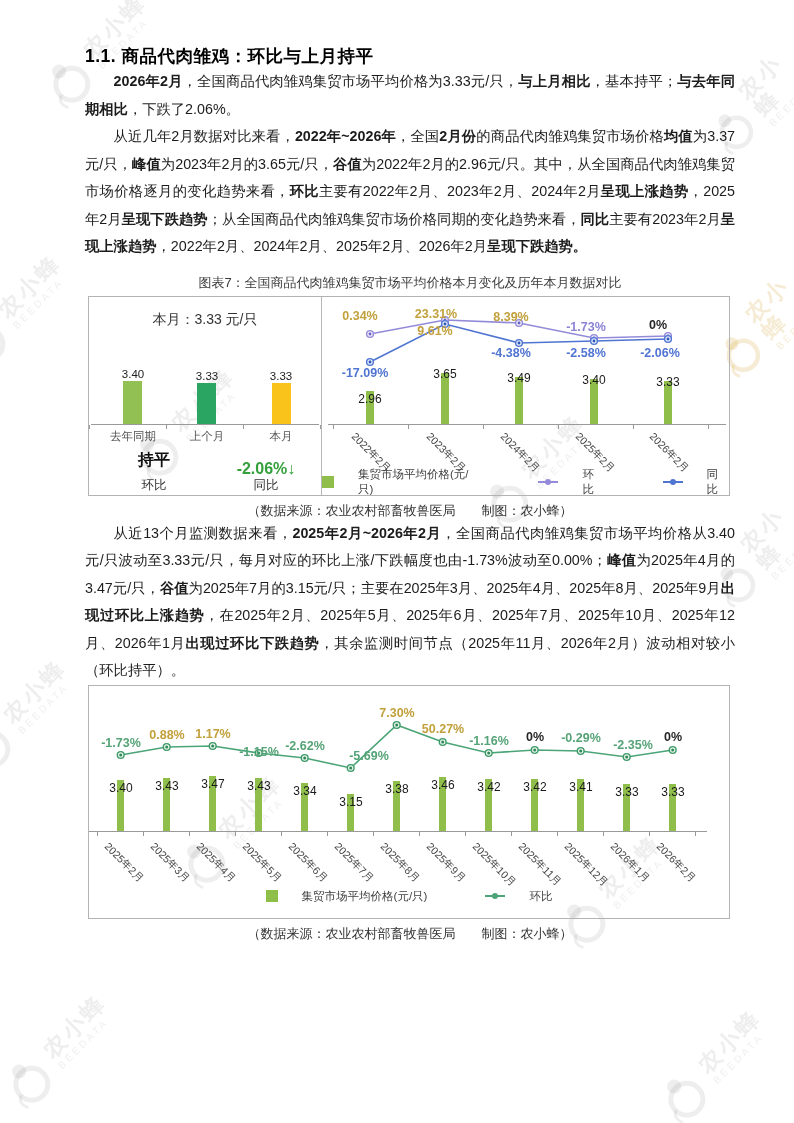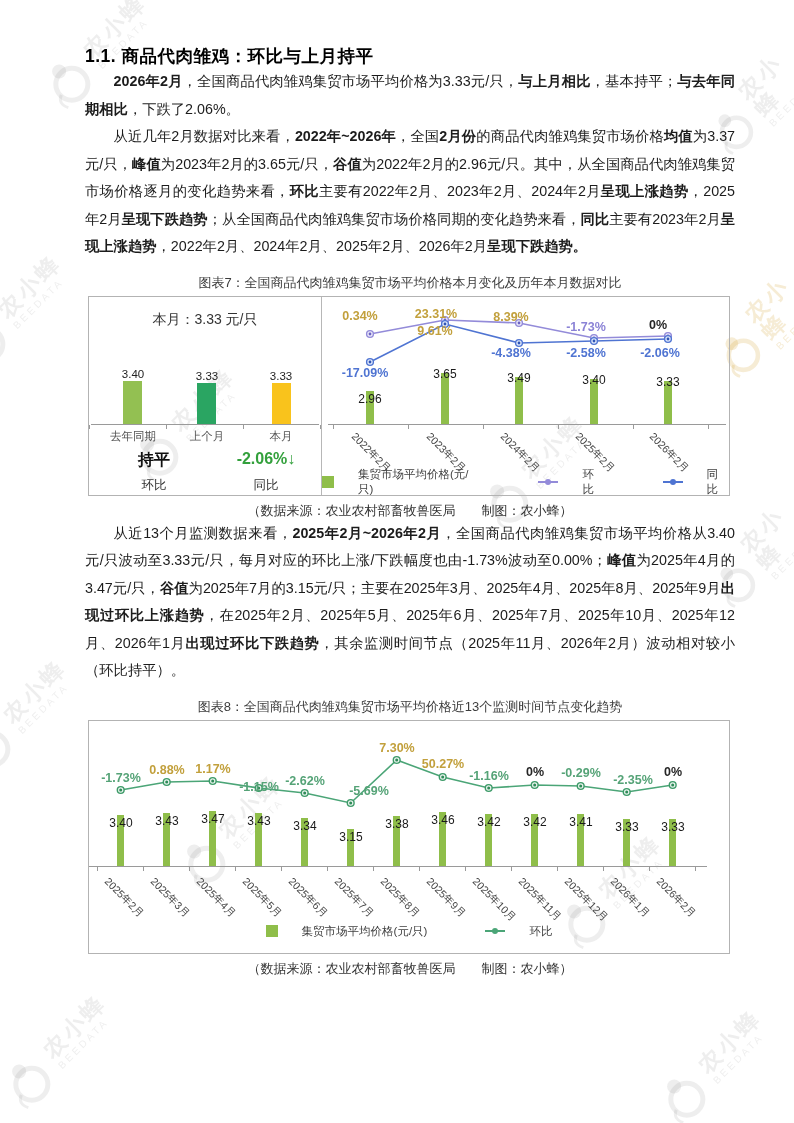--- a/index.html
+++ b/index.html
@@ -29,21 +29,21 @@
   .chart8{height:232px;}
 
   
   .c7-left{position:relative;width:232px;height:100%;border-right:1px solid #b7b7b7;flex:none;}
   .c7-title{position:absolute;left:0;right:0;top:14px;text-align:center;font-size:14px;color:#333;}
   .sbar{position:absolute;width:19px;}
   .sval{position:absolute;width:40px;text-align:center;font-size:11.5px;color:#222;}
   .scat{position:absolute;width:70px;text-align:center;font-size:11.5px;color:#555;}
   .sbig{position:absolute;width:90px;text-align:center;font-size:16px;font-weight:700;}
   .ssub{position:absolute;width:90px;text-align:center;font-size:12.5px;color:#333;}
-  .green-txt{color:#33a03c;}
+  .green-txt{color:#33a03c;margin-top:10px;}
 
   
   .axis{position:absolute;border-top:1px solid #9a9a9a;height:0;}
   .ticks{position:absolute;height:4px;}
   .bar{position:absolute;background:#8fbe4a;}
   .bv{position:absolute;width:40px;text-align:center;font-size:12px;color:#1a1a1a;z-index:3;}
   .pct{position:absolute;width:56px;text-align:center;font-size:12.5px;font-weight:600;z-index:3;}
   .pct.wide{width:64px;}
   .pct.p{color:#c2a03c;}       
   .pct.n8{color:#55a377;}      
@@ -311,21 +311,20 @@
           <span class="lg-ln lg-bl"></span>
           <span>同比</span>
         </div>
       </div>
     </div>
 
     <div class="source">（数据来源：农业农村部畜牧兽医局　　制图：农小蜂）</div>
 
     <p class="para p3"><span>从近13个月监测数据来看，</span><span class="b">2025年2月~2026年2月</span><span>，全国商品代肉雏鸡集贸市场平均价格从3.40元/只波动至3.33元/只，每月对应的环比上涨/下跌幅度也由-1.73%波动至0.00%；</span><span class="b">峰值</span><span>为2025年4月的3.47元/只，</span><span class="b">谷值</span><span>为2025年7月的3.15元/只；主要在2025年3月、2025年4月、2025年8月、2025年9月</span><span class="b">出现过环比上涨趋势</span><span>，在2025年2月、2025年5月、2025年6月、2025年7月、2025年10月、2025年12月、2026年1月</span><span class="b">出现过环比下跌趋势</span><span>，其余监测时间节点（2025年11月、2026年2月）波动相对较小（环比持平）。</span></p>
 
-    <div class="fig-caption">图表8：全国商品代肉雏鸡集贸市场平均价格近13个监测时间节点变化趋势</div>
 
     <div class="chartbox chart8">
 
       <div class="bar" style="left:28px;top:94px;width:7px;height:51px"></div>
       <div class="bar" style="left:74px;top:92px;width:7px;height:53px"></div>
       <div class="bar" style="left:120px;top:90px;width:7px;height:55px"></div>
       <div class="bar" style="left:166px;top:92px;width:7px;height:53px"></div>
       <div class="bar" style="left:212px;top:97px;width:7px;height:48px"></div>
       <div class="bar" style="left:258px;top:108px;width:7px;height:37px"></div>
       <div class="bar" style="left:304px;top:95px;width:7px;height:50px"></div>

